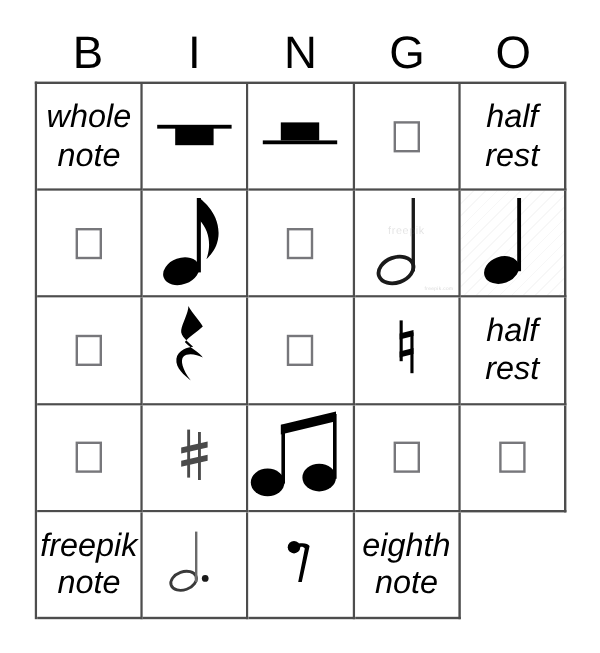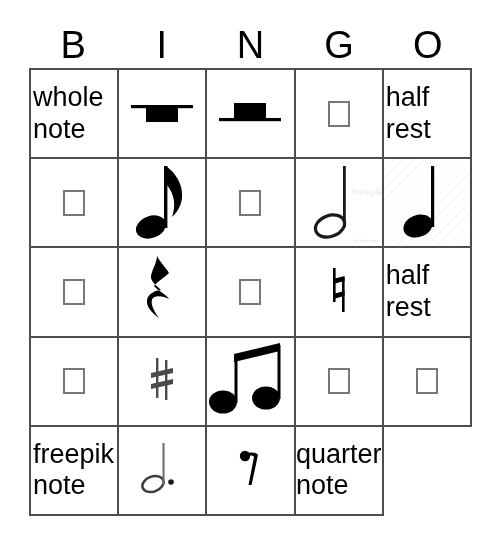--- a/index.html
+++ b/index.html
@@ -74,23 +74,25 @@
         rgba(0,0,0,0.030) 0px,
         rgba(0,0,0,0.030) 1px,
         rgba(0,0,0,0) 1px,
         rgba(0,0,0,0) 7px);
   }
 
   
   .cell-text {
     font-size: 27px;
     line-height: 1.18;
+    text-align: center;
     color: #000000;
     padding: 0 2px;
     word-break: normal;
+    font-style: italic;
   }
   .cell-text.free {
     font-size: 27px;
   }
 
   
   .placeholder {
     width: 22px;
     height: 26px;
     border: 2px solid #77777b;
@@ -102,21 +104,20 @@
   .watermark {
     position: absolute;
     left: 50%;
     top: 38%;
     transform: translate(-50%, -50%);
     font-size: 9px;
     color: rgba(120,120,120,0.20);
     letter-spacing: 0.5px;
     pointer-events: none;
     white-space: nowrap;
-    margin-left: 29px;
   }
   .watermark-sm {
     position: absolute;
     right: 4px;
     bottom: 3px;
     font-size: 4px;
     color: rgba(120,120,120,0.30);
     letter-spacing: 0.3px;
     pointer-events: none;
     white-space: nowrap;
@@ -301,17 +302,17 @@
     <div class="cell">
       <span class="glyph">
         <svg width="30" height="54" viewBox="0 0 30 54" aria-hidden="true">
           <circle cx="10" cy="15" r="5.2" fill="#000000"></circle>
           <path d="M13.5 12 C 18 11, 22 12, 23 14 L 16.5 44 L 13.5 44 L 19 16 C 18 14.5, 15.5 14, 13.5 15.5 Z" fill="#000000"></path>
         </svg>
       </span>
     </div>
 
     <div class="cell">
-      <div class="cell-text">quarter note</div>
+      <div class="cell-text">eighth note</div>
     </div>
 
   </div>
 </div>
 
 </body></html>

